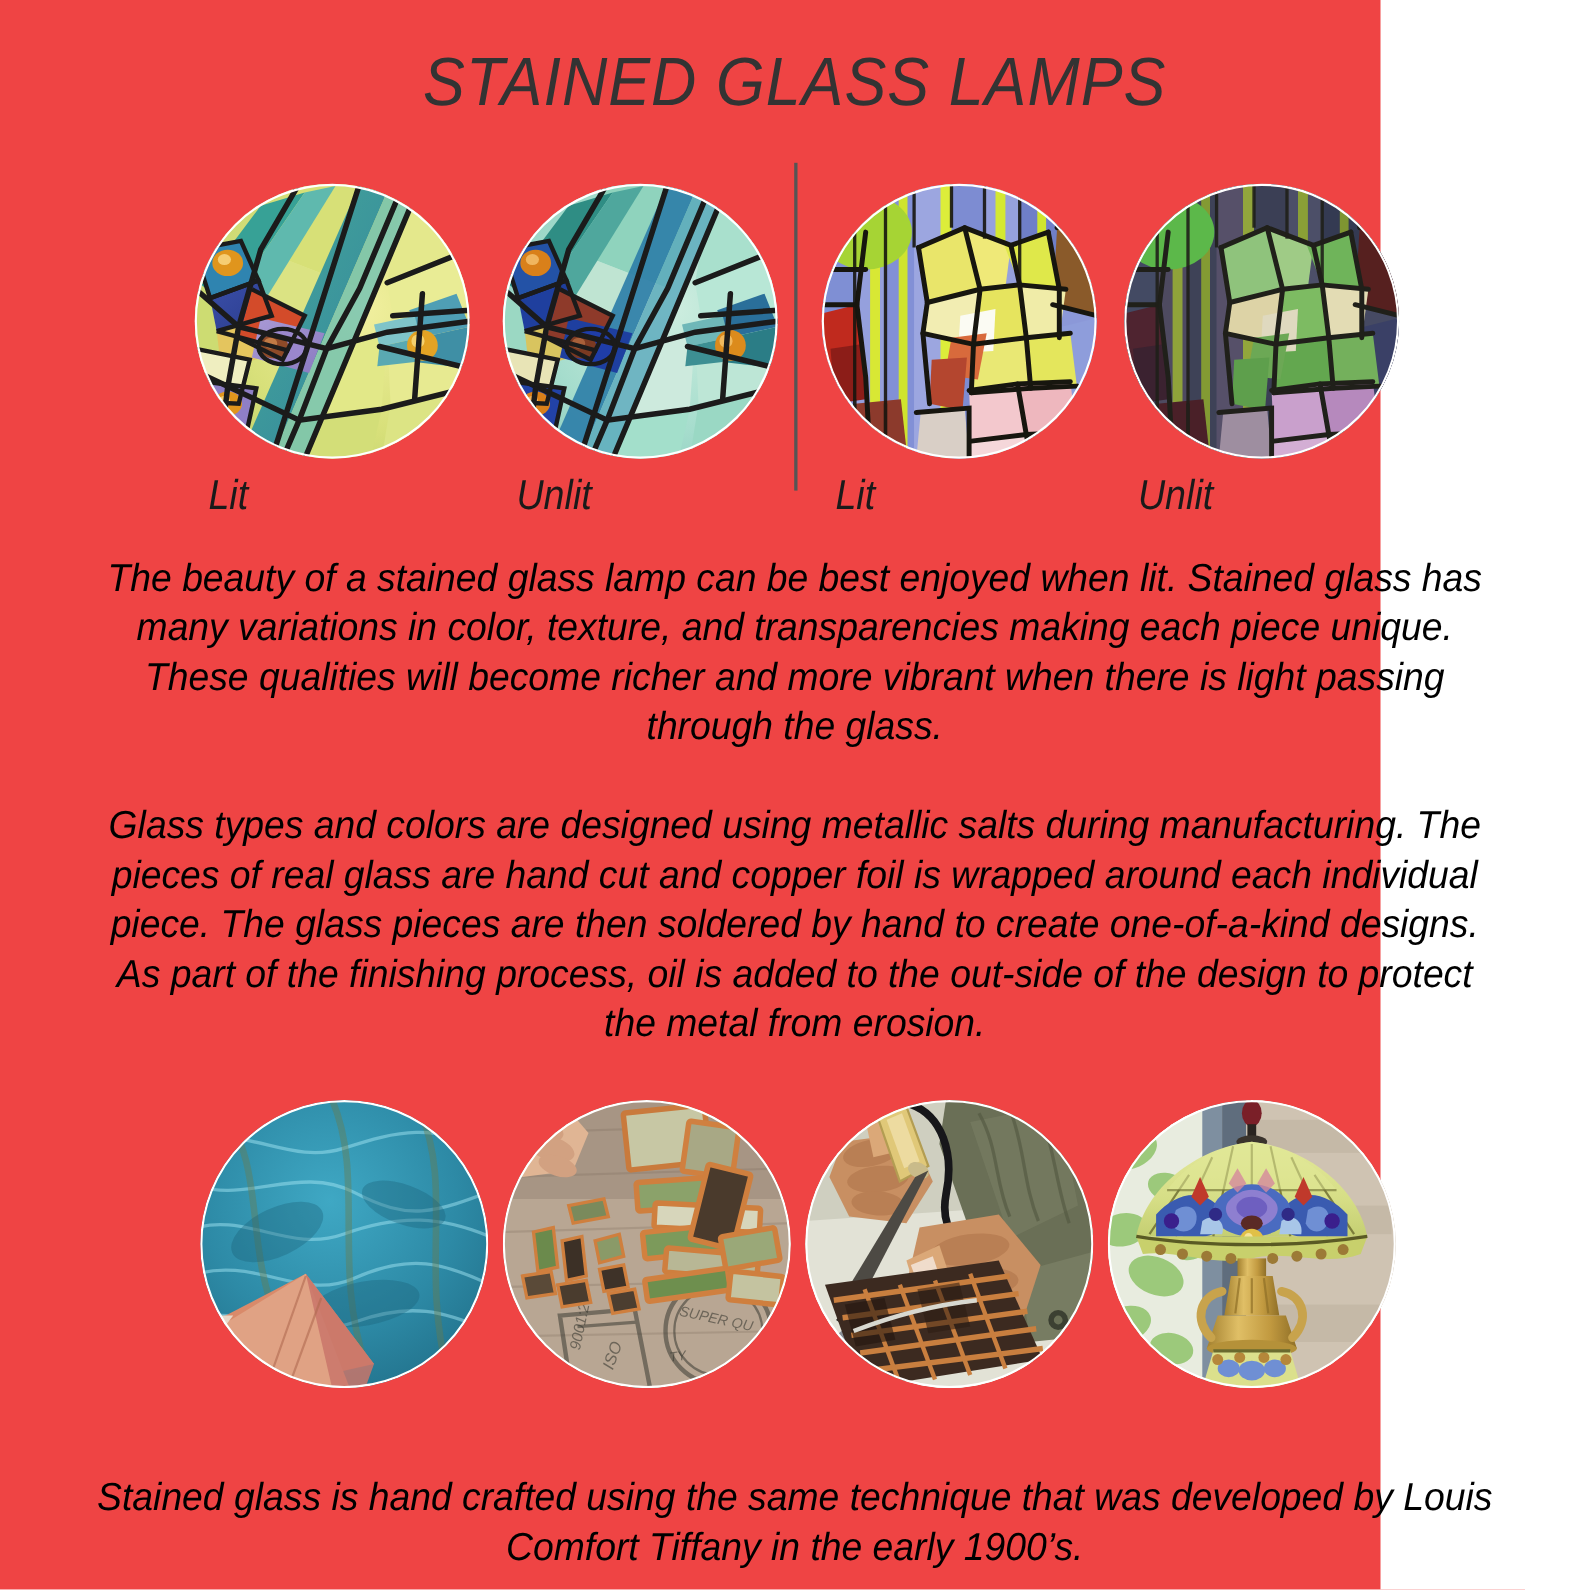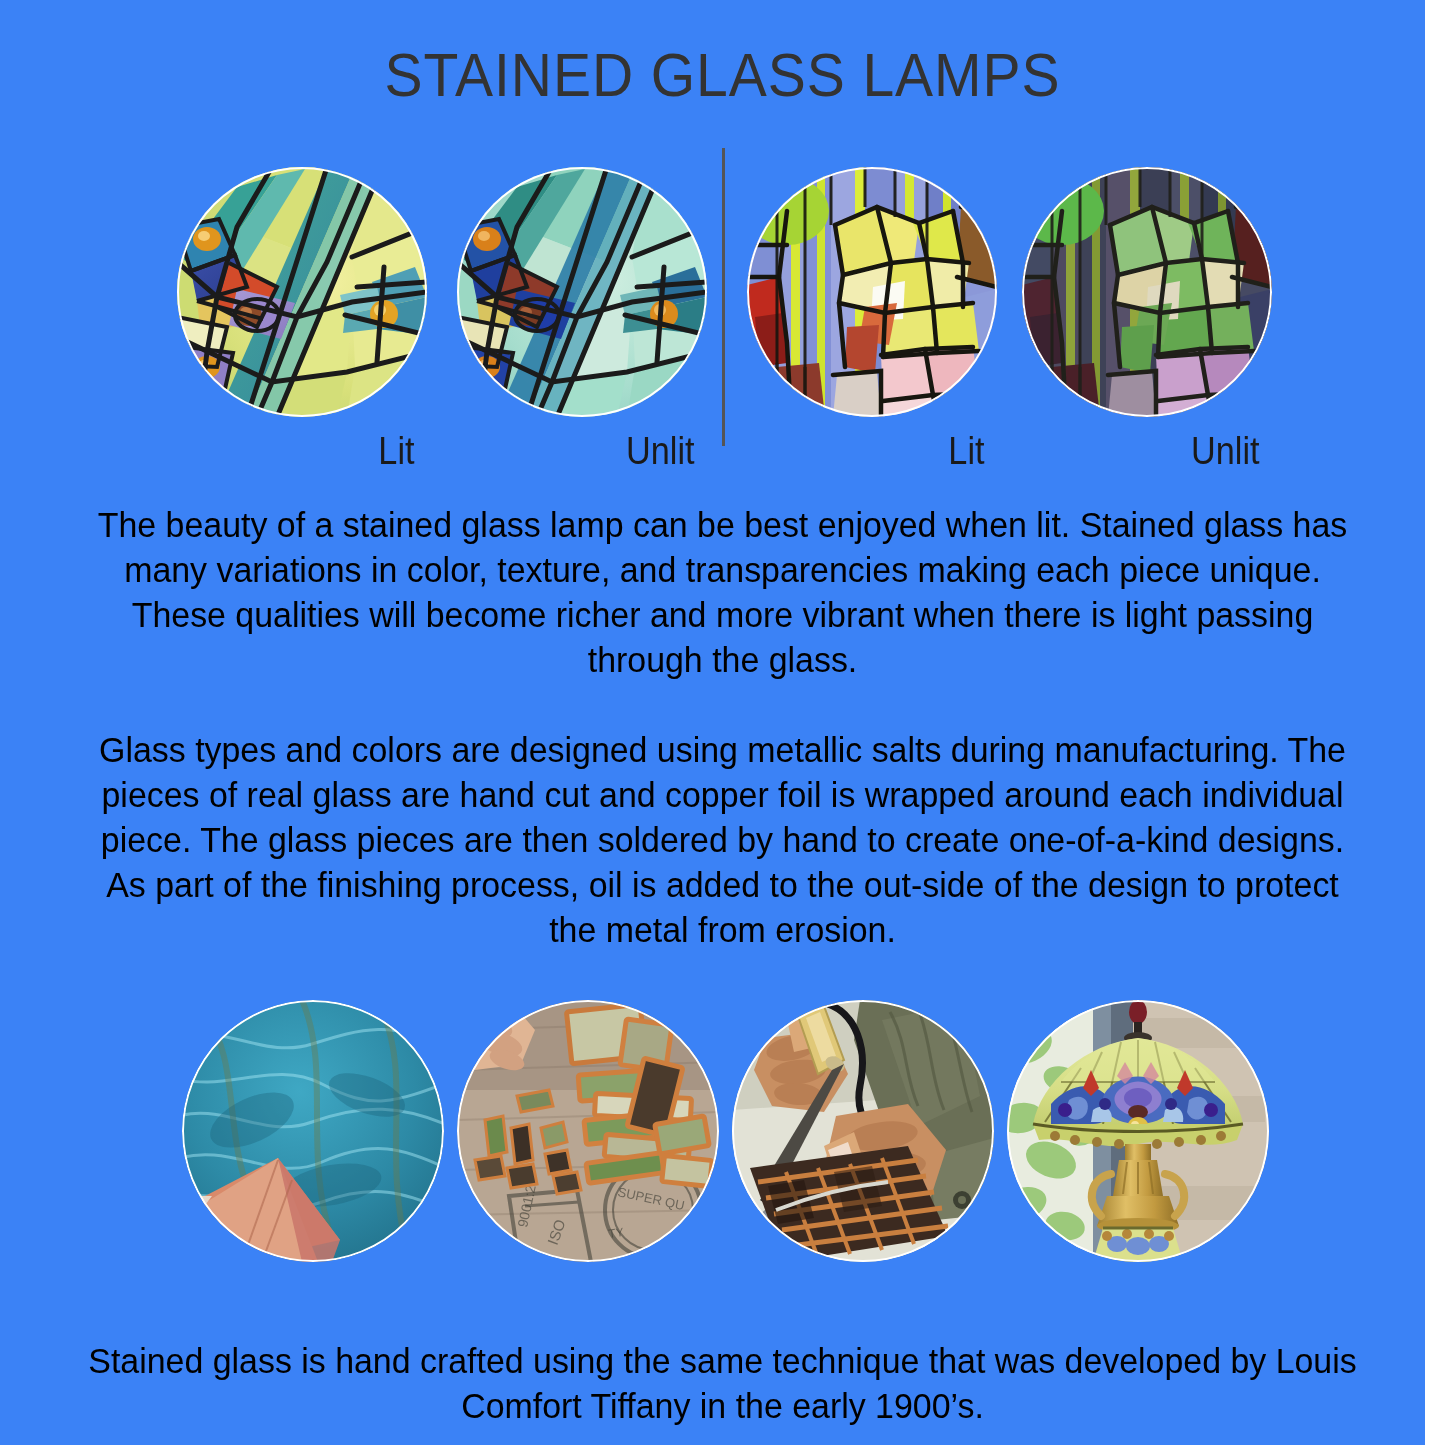--- a/index.html
+++ b/index.html
@@ -10,24 +10,25 @@
   body {
     width: 1445px;
     height: 1445px;
     font-family: "Liberation Sans", sans-serif;
     color: #000000;
     overflow: hidden;
     position: relative;
   }
 
   .page {
-    width: 1425px;
+    width: 1255px;
     height: 1445px;
     position: relative;
-    background: #3b82f6;
+    background: #ef4444;
+    font-style: italic;
   }
 
   
   .title {
     position: absolute;
     top: 42px;
     left: 0;
     width: 1445px;
     text-align: center;
     font-family: "Liberation Sans", sans-serif;
@@ -45,21 +46,21 @@
   .compare-row {
     position: absolute;
     top: 167px;
     left: 0;
     width: 1445px;
     height: 310px;
   }
   .circle-cell {
     position: absolute;
     width: 250px;
-    text-align: right;
+    text-align: left;
   }
   .circle-cell.c1 { left: 177px; }
   .circle-cell.c2 { left: 457px; }
   .circle-cell.c3 { left: 747px; }
   .circle-cell.c4 { left: 1022px; }
 
   .glass-circle {
     width: 250px;
     height: 250px;
     border-radius: 50%;

